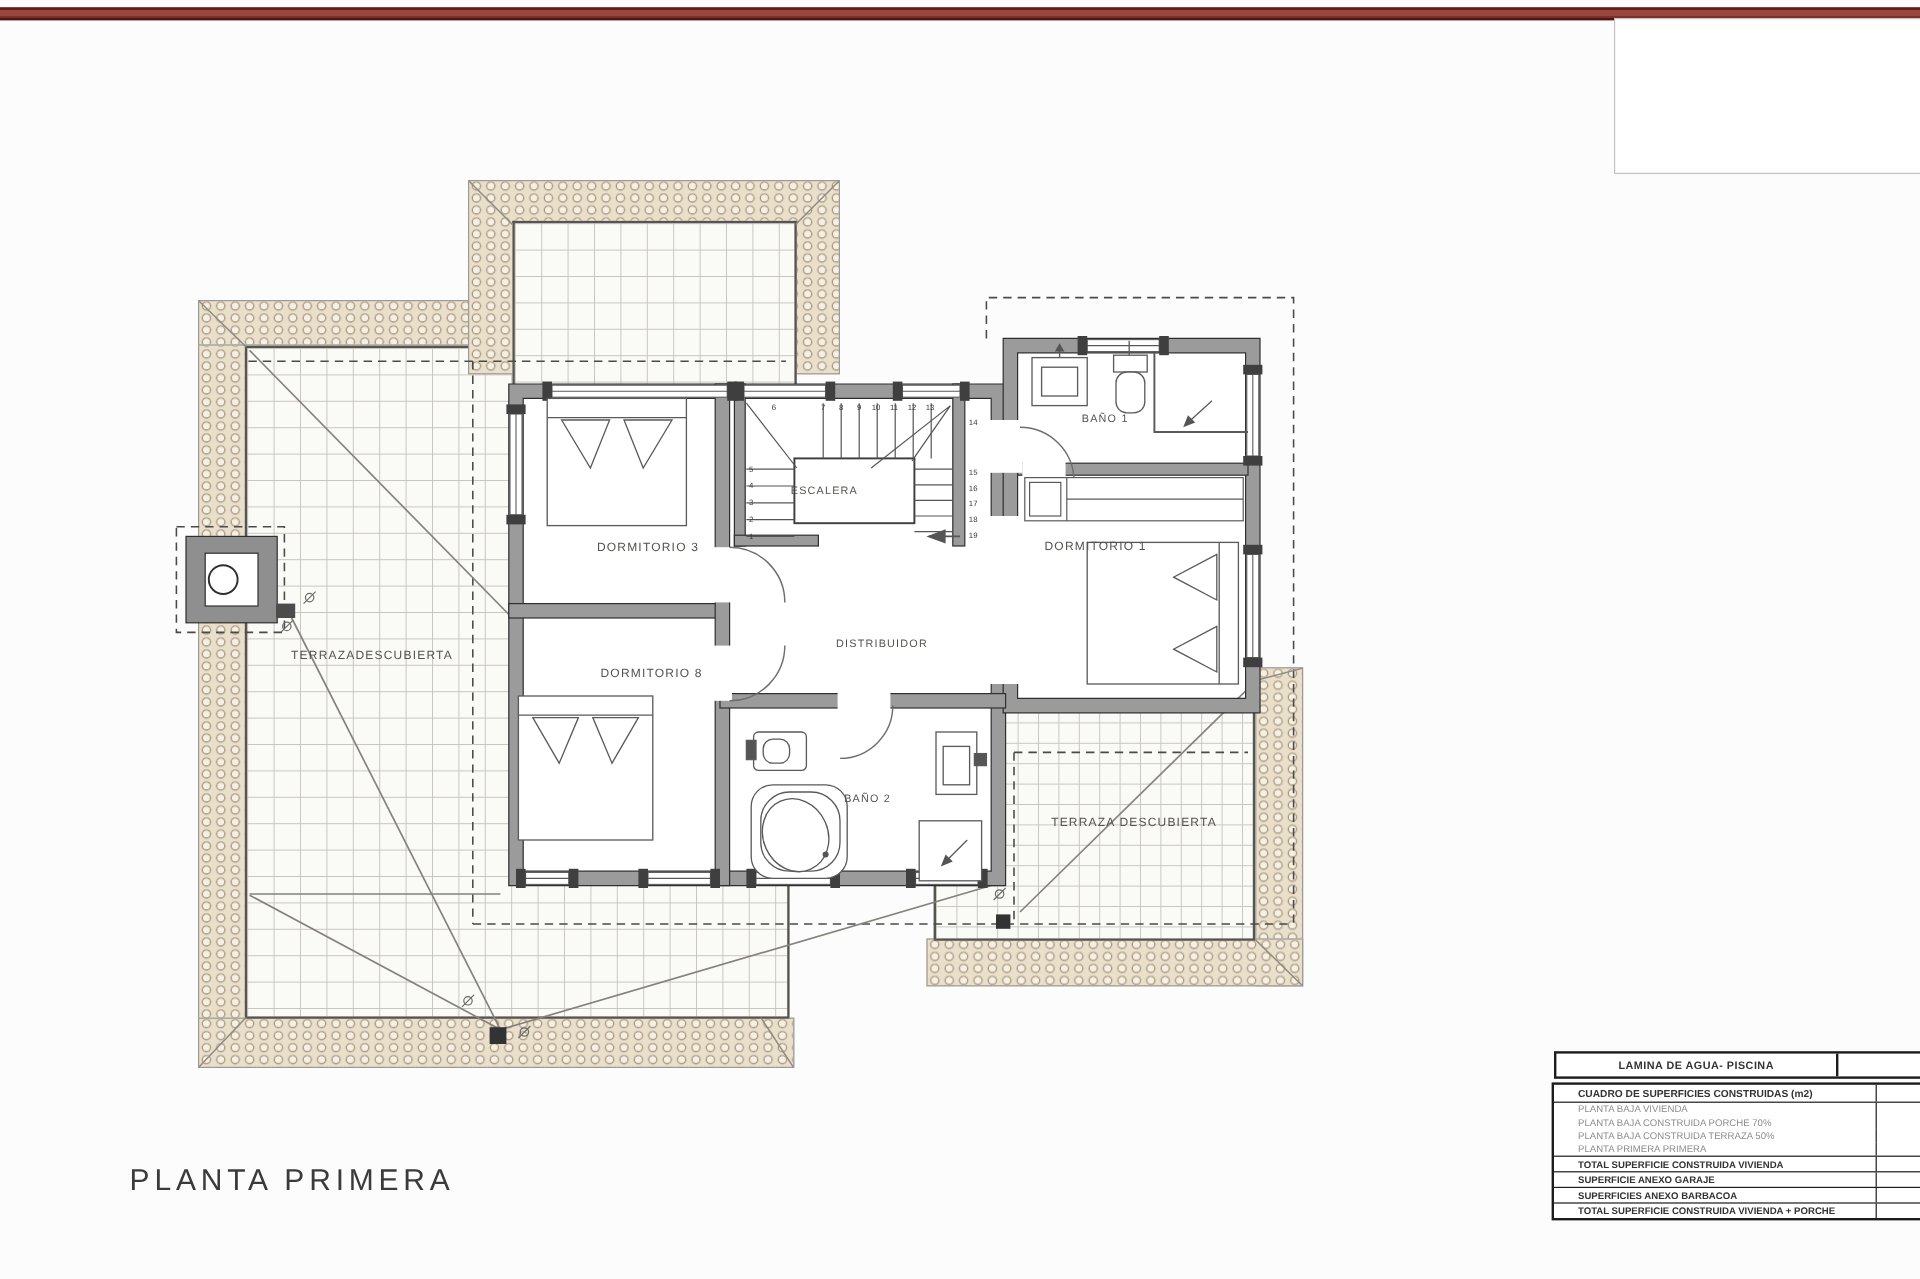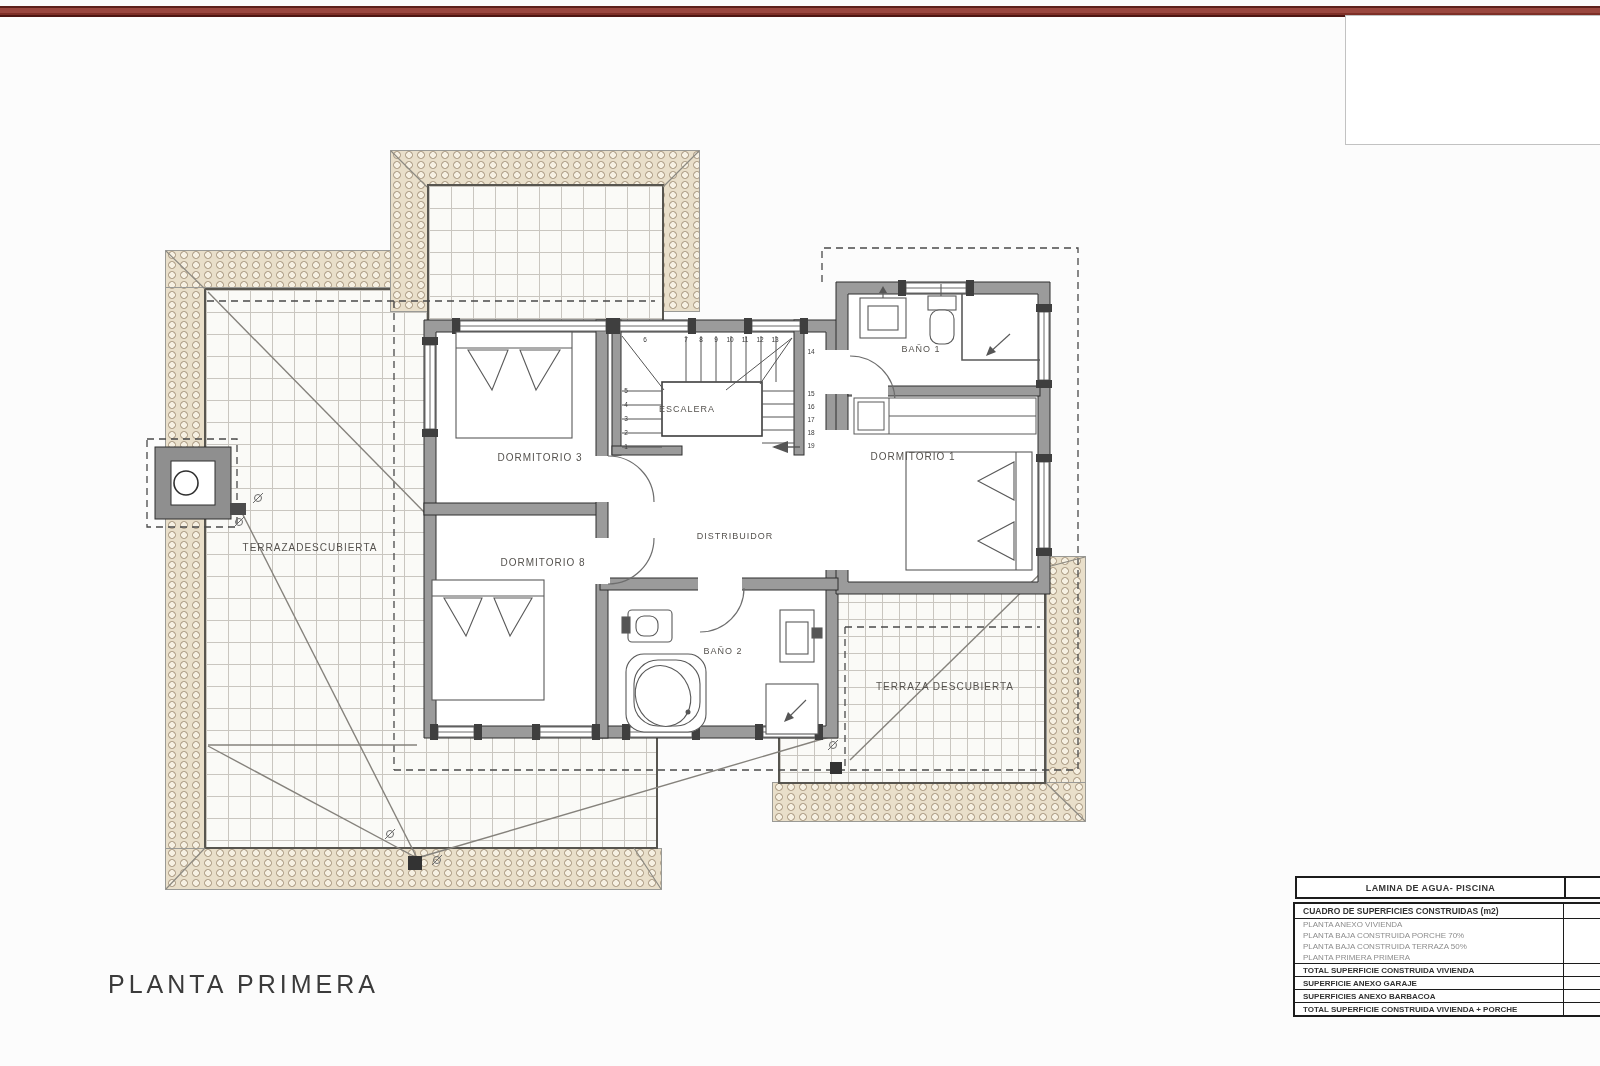--- a/index.html
+++ b/index.html
@@ -25,25 +25,25 @@
   .grid.fine{background-size:17px 17px;}
   .roombg{background:#fff;}
   
   .lbl{transform:translate(-50%,-50%);font-size:10px;letter-spacing:1px;color:#55524e;white-space:nowrap;}
   .lbl.small{font-size:9px}
   .plan-title{left:108px;top:970px;font-size:25px;letter-spacing:4px;color:#3b3b3b;}
   
   .tbl{background:#fff;border:2px solid #1c1c1c;display:flex;}
   .tbl .c1{border-right:2px solid #1c1c1c;display:flex;align-items:center;}
   .lamina{left:1295px;top:876px;width:312px;height:23px;}
-  .lamina .c1{width:269px;justify-content:center;font-weight:bold;font-size:9px;letter-spacing:.4px;}
+  .lamina .c1{width:235px;justify-content:center;font-weight:bold;font-size:9px;letter-spacing:.4px;}
   .lamina .c2{flex:1;}
   .cuadro{left:1293px;top:902px;width:315px;background:#fff;border:2px solid #1c1c1c;}
   .crow{display:flex;align-items:center;}
-  .crow .cl{width:269px;padding-left:8px;border-right:1.5px solid #1c1c1c;height:100%;display:flex;align-items:center;}
+  .crow .cl{width:269px;padding-left:20px;border-right:1.5px solid #1c1c1c;height:100%;display:flex;align-items:center;}
   .crow .cv{flex:1;height:100%;}
   .crow.head{height:15px;font-weight:bold;font-size:8.5px;border-bottom:1.5px solid #1c1c1c;}
   .crow.light{height:11px;font-size:8px;color:#8d8d8d;}
   .crow.bold{height:13px;font-weight:bold;font-size:8px;border-top:1.5px solid #1c1c1c;}
   svg text{font-family:"Liberation Sans",sans-serif;}
 </style>
 </head>
 <body>
 
 <div class="abs top-rule"></div>
@@ -265,39 +265,39 @@
     <rect x="766" y="684" width="52" height="50"></rect>
     <path d="M806,700 L786,720" fill="none"></path>
     <polygon points="784,722 794,718 788,712" fill="#555" stroke="none"></polygon>
   </g>
 </svg>
 
 <div class="abs lbl" style="left:540px;top:457px">DORMITORIO 3</div>
 <div class="abs lbl" style="left:543px;top:562px">DORMITORIO 8</div>
 <div class="abs lbl" style="left:913px;top:456px">DORMITORIO 1</div>
 <div class="abs lbl small" style="left:921px;top:349px">BAÑO 1</div>
-<div class="abs lbl small" style="left:723px;top:651px">BAÑO 2</div>
+<div class="abs lbl small" style="left:723px;top:665px">BAÑO 2</div>
 <div class="abs lbl small" style="left:687px;top:409px">ESCALERA</div>
 <div class="abs lbl small" style="left:735px;top:536px">DISTRIBUIDOR</div>
 <div class="abs lbl" style="left:310px;top:547px">TERRAZADESCUBIERTA</div>
 <div class="abs lbl" style="left:945px;top:686px">TERRAZA DESCUBIERTA</div>
 
 <div class="abs plan-title">PLANTA PRIMERA</div>
 
 <div class="abs tbl lamina">
   <div class="c1">LAMINA DE AGUA- PISCINA</div>
   <div class="c2"></div>
 </div>
 <div class="abs cuadro" id="cuadro">
   <div class="crow head">
     <div class="cl">CUADRO DE SUPERFICIES CONSTRUIDAS (m2)</div>
     <div class="cv"></div>
   </div>
 <div class="crow light">
-      <div class="cl">PLANTA ANEXO VIVIENDA</div>
+      <div class="cl">PLANTA BAJA VIVIENDA</div>
       <div class="cv"></div>
     </div>
     <div class="crow light">
       <div class="cl">PLANTA BAJA CONSTRUIDA PORCHE 70%</div>
       <div class="cv"></div>
     </div>
     <div class="crow light">
       <div class="cl">PLANTA BAJA CONSTRUIDA TERRAZA 50%</div>
       <div class="cv"></div>
     </div>

